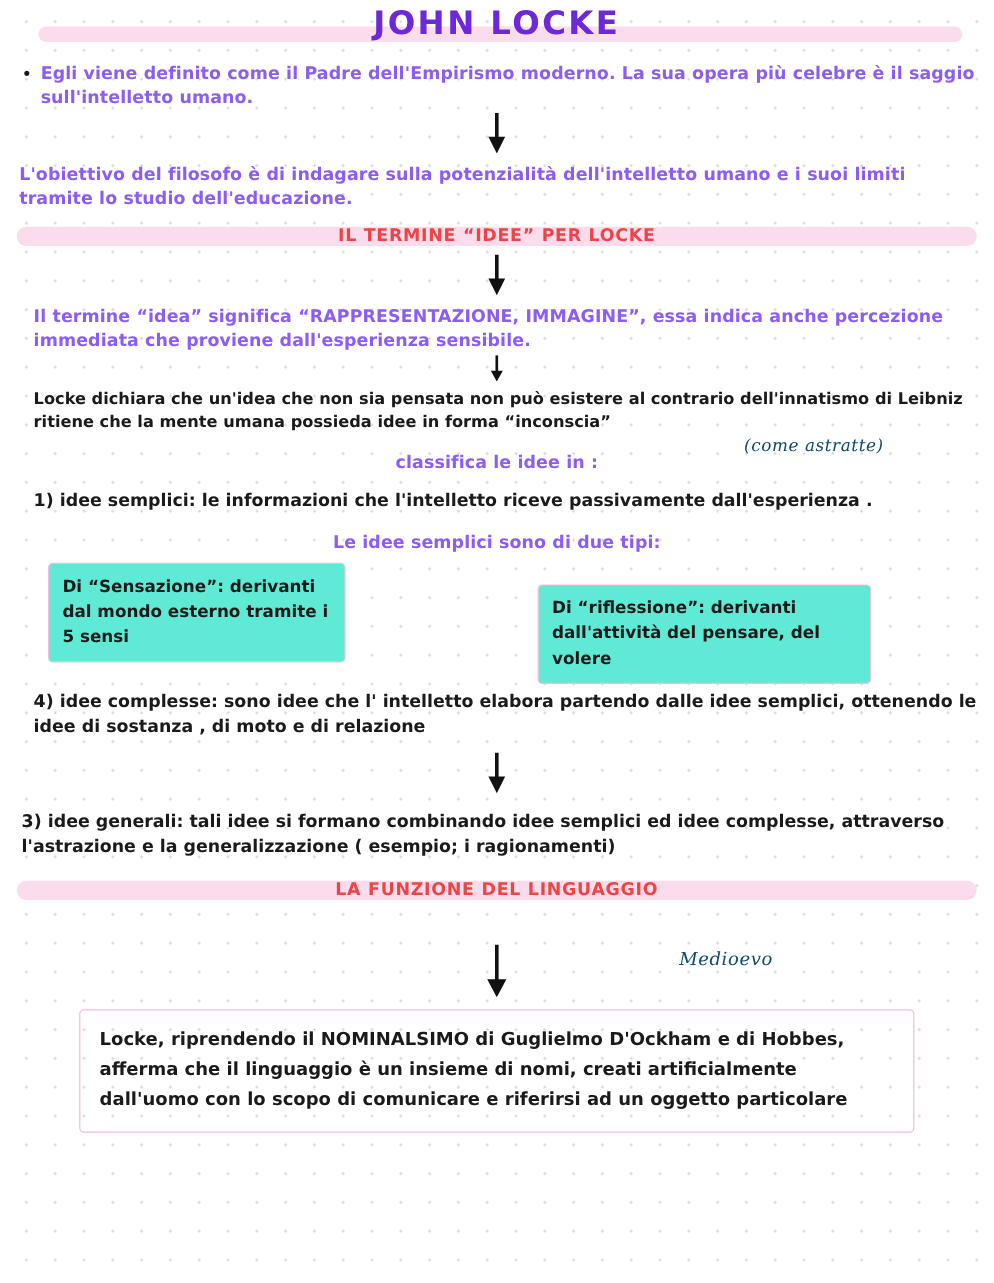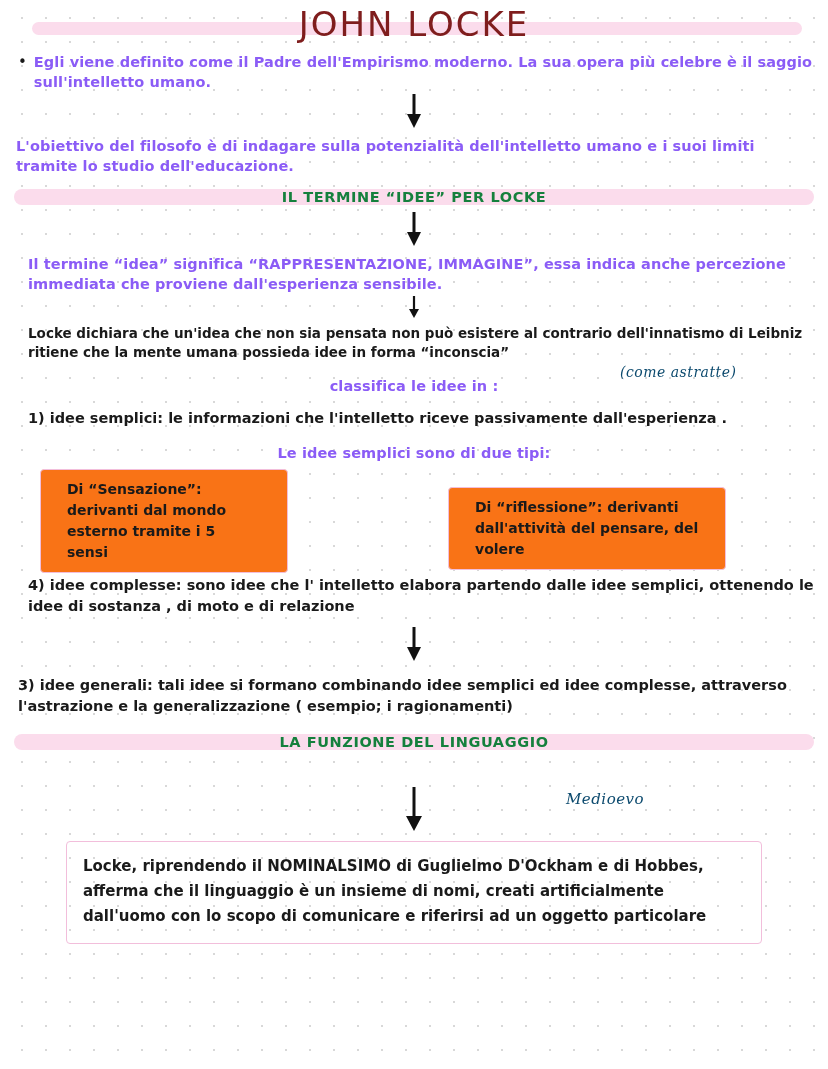--- a/index.html
+++ b/index.html
@@ -45,24 +45,24 @@
     top: 18px;
     height: 13px;
     background: #fbdcec;
     border-radius: 7px;
     z-index: 0;
   }
   .title {
     position: relative;
     z-index: 1;
     font-family: "DejaVu Sans", sans-serif;
-    font-size: 34px;
-    font-weight: normal;
+    font-size: 27px;
+    font-weight: bold;
     letter-spacing: 2px;
-    color: #7f1d1d;
+    color: #6d28d9;
     font-variant: small-caps;
     display: inline-block;
     padding: 0 8px;
   }
 
   
   .para {
     font-size: 14.5px;
     line-height: 20px;
     color: #8b5cf6;
@@ -103,30 +103,30 @@
     top: 3px;
     height: 16px;
     background: #fbdcec;
     border-radius: 9px;
   }
   .banner-text {
     position: relative;
     font-size: 14.5px;
     font-weight: bold;
     letter-spacing: .6px;
-    color: #15803d;
+    color: #ef4444;
     padding: 0 6px;
   }
 
   
   .box {
     border: 1.5px solid #f2bedb;
     border-radius: 4px;
-    background: #f97316;
-    padding: 9px 26px;
+    background: #5eead4;
+    padding: 9px 11px;
     font-size: 14px;
     line-height: 21px;
     font-weight: 600;
     box-sizing: border-box;
   }
   .two-box {
     display: flex;
     gap: 0;
     margin-top: 6px;
     position: relative;

